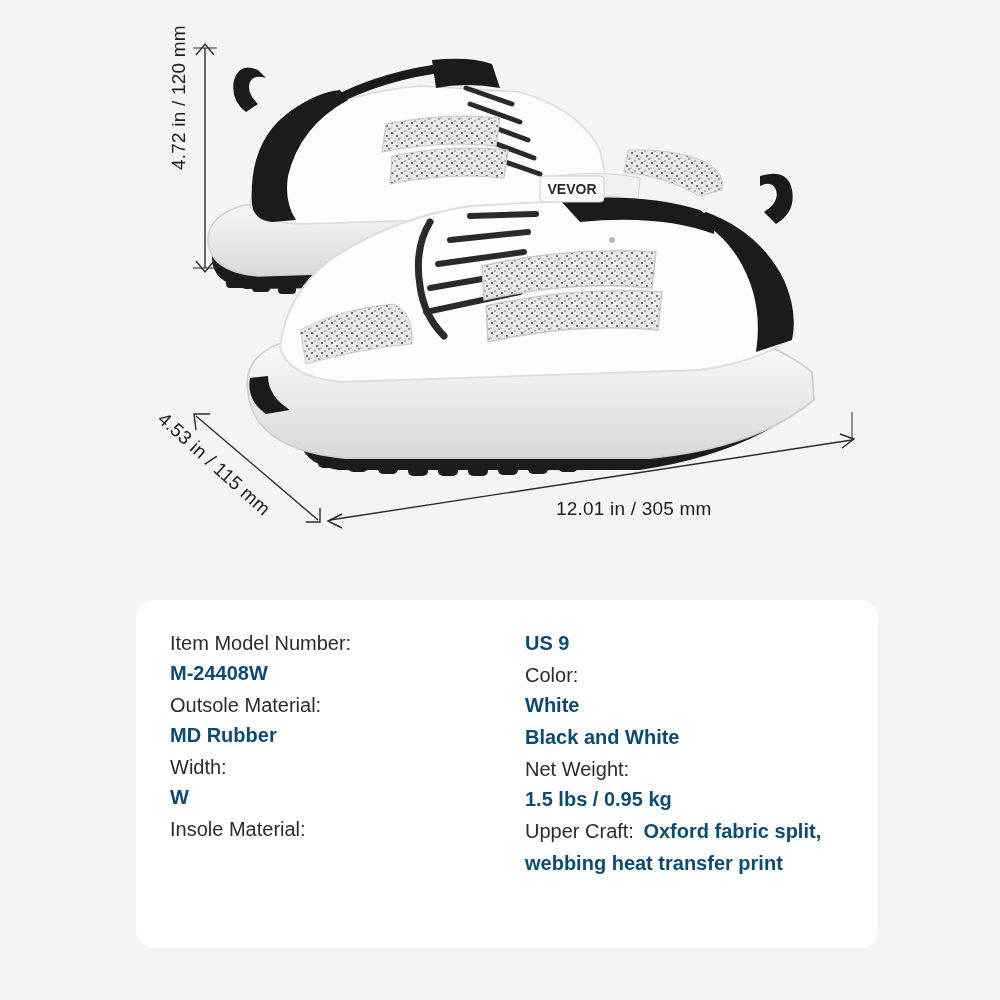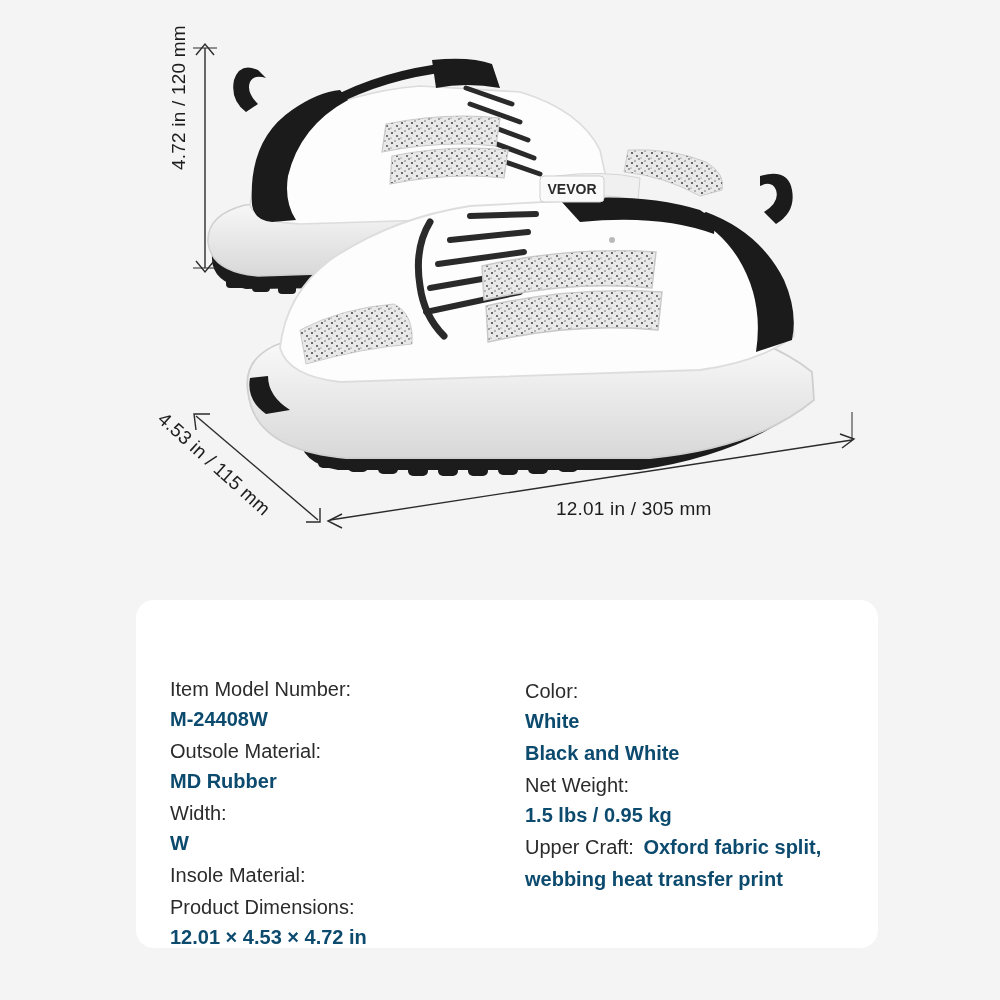--- a/index.html
+++ b/index.html
@@ -55,21 +55,20 @@
     width: 742px; height: 348px;
     background: #ffffff;
     border-radius: 18px;
   }
   .spec-grid {
     position: absolute;
     left: 34px; top: 28px;
     right: 22px;
     display: flex;
     gap: 24px;
-    margin-top: 46px;
   }
   .spec-col { width: 352px; }
   .spec-block { margin-bottom: 2px; }
   .spec-label {
     font-size: 20px;
     color: #2b2b2b;
     line-height: 30px;
     white-space: nowrap;
   }
   .spec-value {
@@ -239,28 +238,25 @@
           <div class="spec-label">Outsole Material:</div>
           <div class="spec-value">MD Rubber</div>
         </div>
         <div class="spec-block">
           <div class="spec-label">Width:</div>
           <div class="spec-value">W</div>
         </div>
         <div class="spec-block">
           <div class="spec-label">Insole Material:</div>
         </div>
-        <div class="spec-block">
-          <div class="spec-label">Product Dimensions:</div>
-          <div class="spec-value">12.01 × 4.53 × 4.72 in</div>
-        </div>
       </div>
 
       <div class="spec-col">
         <div class="spec-block">
+          <div class="spec-value">US 9</div>
         </div>
         <div class="spec-block">
           <div class="spec-label">Color:</div>
           <div class="spec-value">White</div>
         </div>
         <div class="spec-block">
           <div class="spec-value">Black and White</div>
         </div>
         <div class="spec-block">
           <div class="spec-label">Net Weight:</div>

